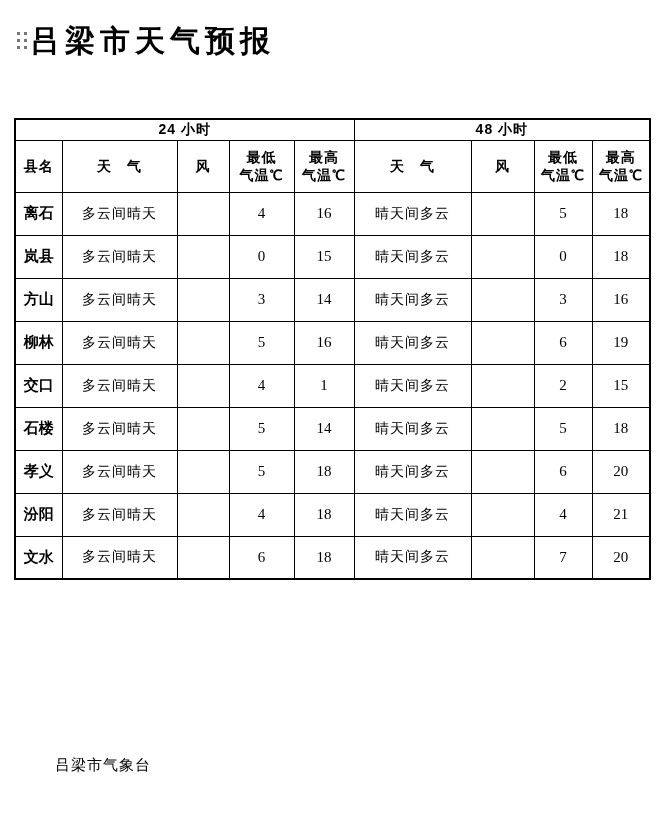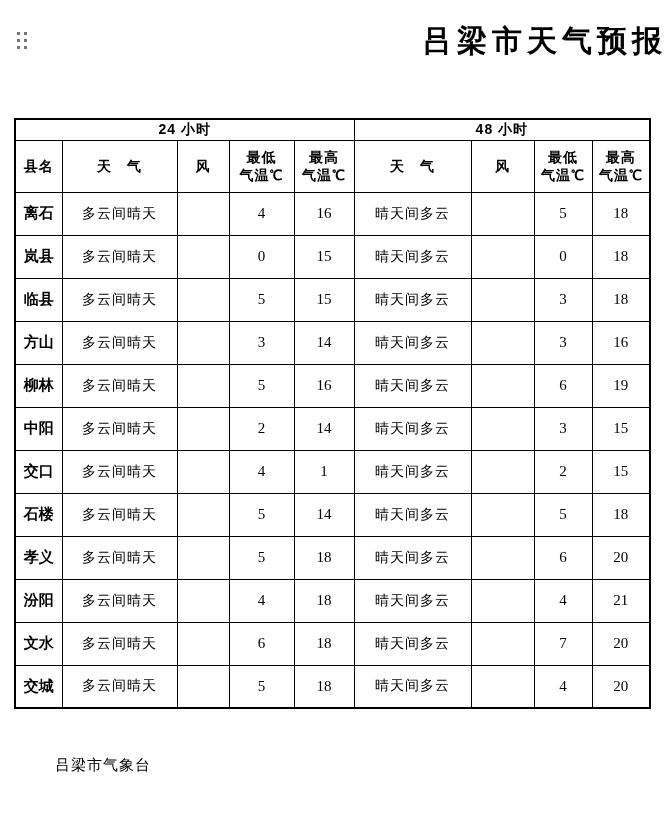--- a/index.html
+++ b/index.html
@@ -33,21 +33,21 @@
   .drag-handle .dot {
     width: 3px;
     height: 3px;
     background: #777777;
   }
   .title {
     position: absolute;
     top: 21px;
     left: 30px;
     width: 637px;
-    text-align: right;
+    text-align: left;
     font-family: "Liberation Serif", "DejaVu Serif", serif;
     font-weight: bold;
     font-size: 30px;
     letter-spacing: 5px;
     white-space: nowrap;
   }
   .intro {
     position: absolute;
     left: 56px;
     top: 74px;
@@ -183,31 +183,20 @@
           <td class="weather">多云间晴天</td>
           <td class="wind"></td>
           <td class="num">0</td>
           <td class="num">15</td>
           <td class="weather">晴天间多云</td>
           <td class="wind"></td>
           <td class="num">0</td>
           <td class="num">18</td>
         </tr>
         <tr>
-          <td class="county">临县</td>
-          <td class="weather">多云间晴天</td>
-          <td class="wind"></td>
-          <td class="num">5</td>
-          <td class="num">15</td>
-          <td class="weather">晴天间多云</td>
-          <td class="wind"></td>
-          <td class="num">3</td>
-          <td class="num">18</td>
-        </tr>
-        <tr>
           <td class="county">方山</td>
           <td class="weather">多云间晴天</td>
           <td class="wind"></td>
           <td class="num">3</td>
           <td class="num">14</td>
           <td class="weather">晴天间多云</td>
           <td class="wind"></td>
           <td class="num">3</td>
           <td class="num">16</td>
         </tr>
@@ -216,31 +205,20 @@
           <td class="weather">多云间晴天</td>
           <td class="wind"></td>
           <td class="num">5</td>
           <td class="num">16</td>
           <td class="weather">晴天间多云</td>
           <td class="wind"></td>
           <td class="num">6</td>
           <td class="num">19</td>
         </tr>
         <tr>
-          <td class="county">中阳</td>
-          <td class="weather">多云间晴天</td>
-          <td class="wind"></td>
-          <td class="num">2</td>
-          <td class="num">14</td>
-          <td class="weather">晴天间多云</td>
-          <td class="wind"></td>
-          <td class="num">3</td>
-          <td class="num">15</td>
-        </tr>
-        <tr>
           <td class="county">交口</td>
           <td class="weather">多云间晴天</td>
           <td class="wind"></td>
           <td class="num">4</td>
           <td class="num">1</td>
           <td class="weather">晴天间多云</td>
           <td class="wind"></td>
           <td class="num">2</td>
           <td class="num">15</td>
         </tr>
@@ -281,30 +259,19 @@
           <td class="county">文水</td>
           <td class="weather">多云间晴天</td>
           <td class="wind"></td>
           <td class="num">6</td>
           <td class="num">18</td>
           <td class="weather">晴天间多云</td>
           <td class="wind"></td>
           <td class="num">7</td>
           <td class="num">20</td>
         </tr>
-        <tr>
-          <td class="county">交城</td>
-          <td class="weather">多云间晴天</td>
-          <td class="wind"></td>
-          <td class="num">5</td>
-          <td class="num">18</td>
-          <td class="weather">晴天间多云</td>
-          <td class="wind"></td>
-          <td class="num">4</td>
-          <td class="num">20</td>
-        </tr>
       </tbody>
   </table>
 
   <div class="footer-left">吕梁市气象台</div>
   <div class="footer-right">2026 年 3 月 23 日</div>
 
 </div>
 
 </body></html>

